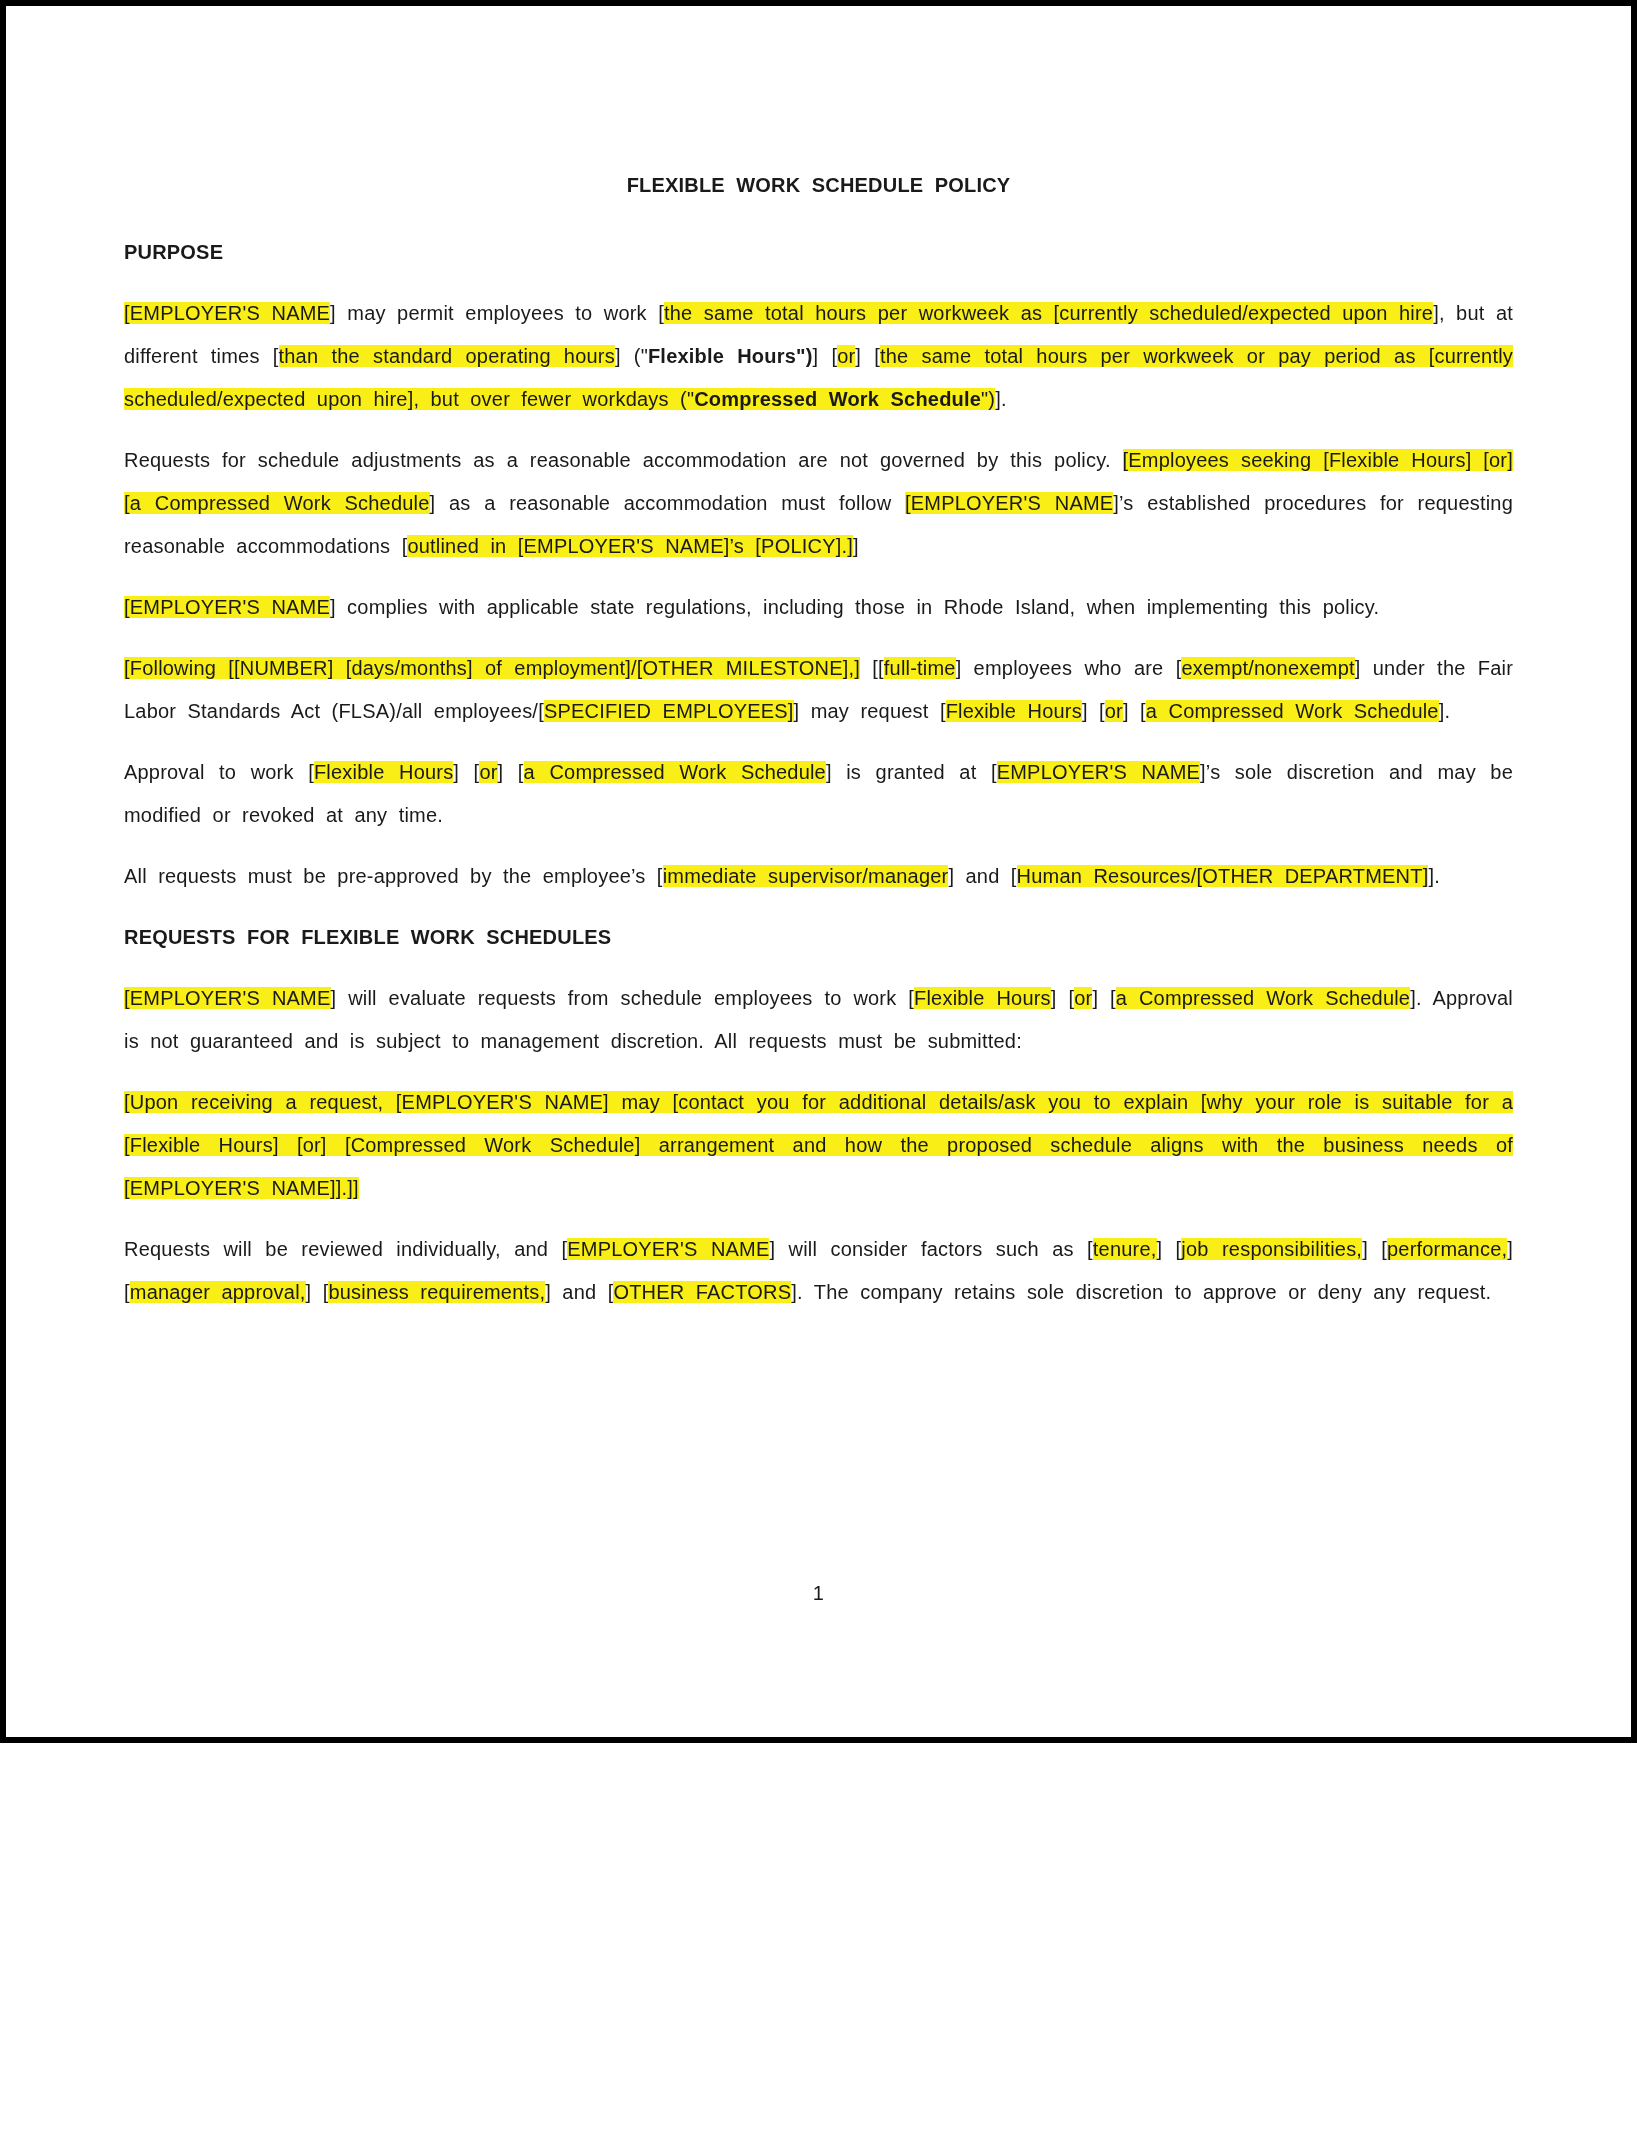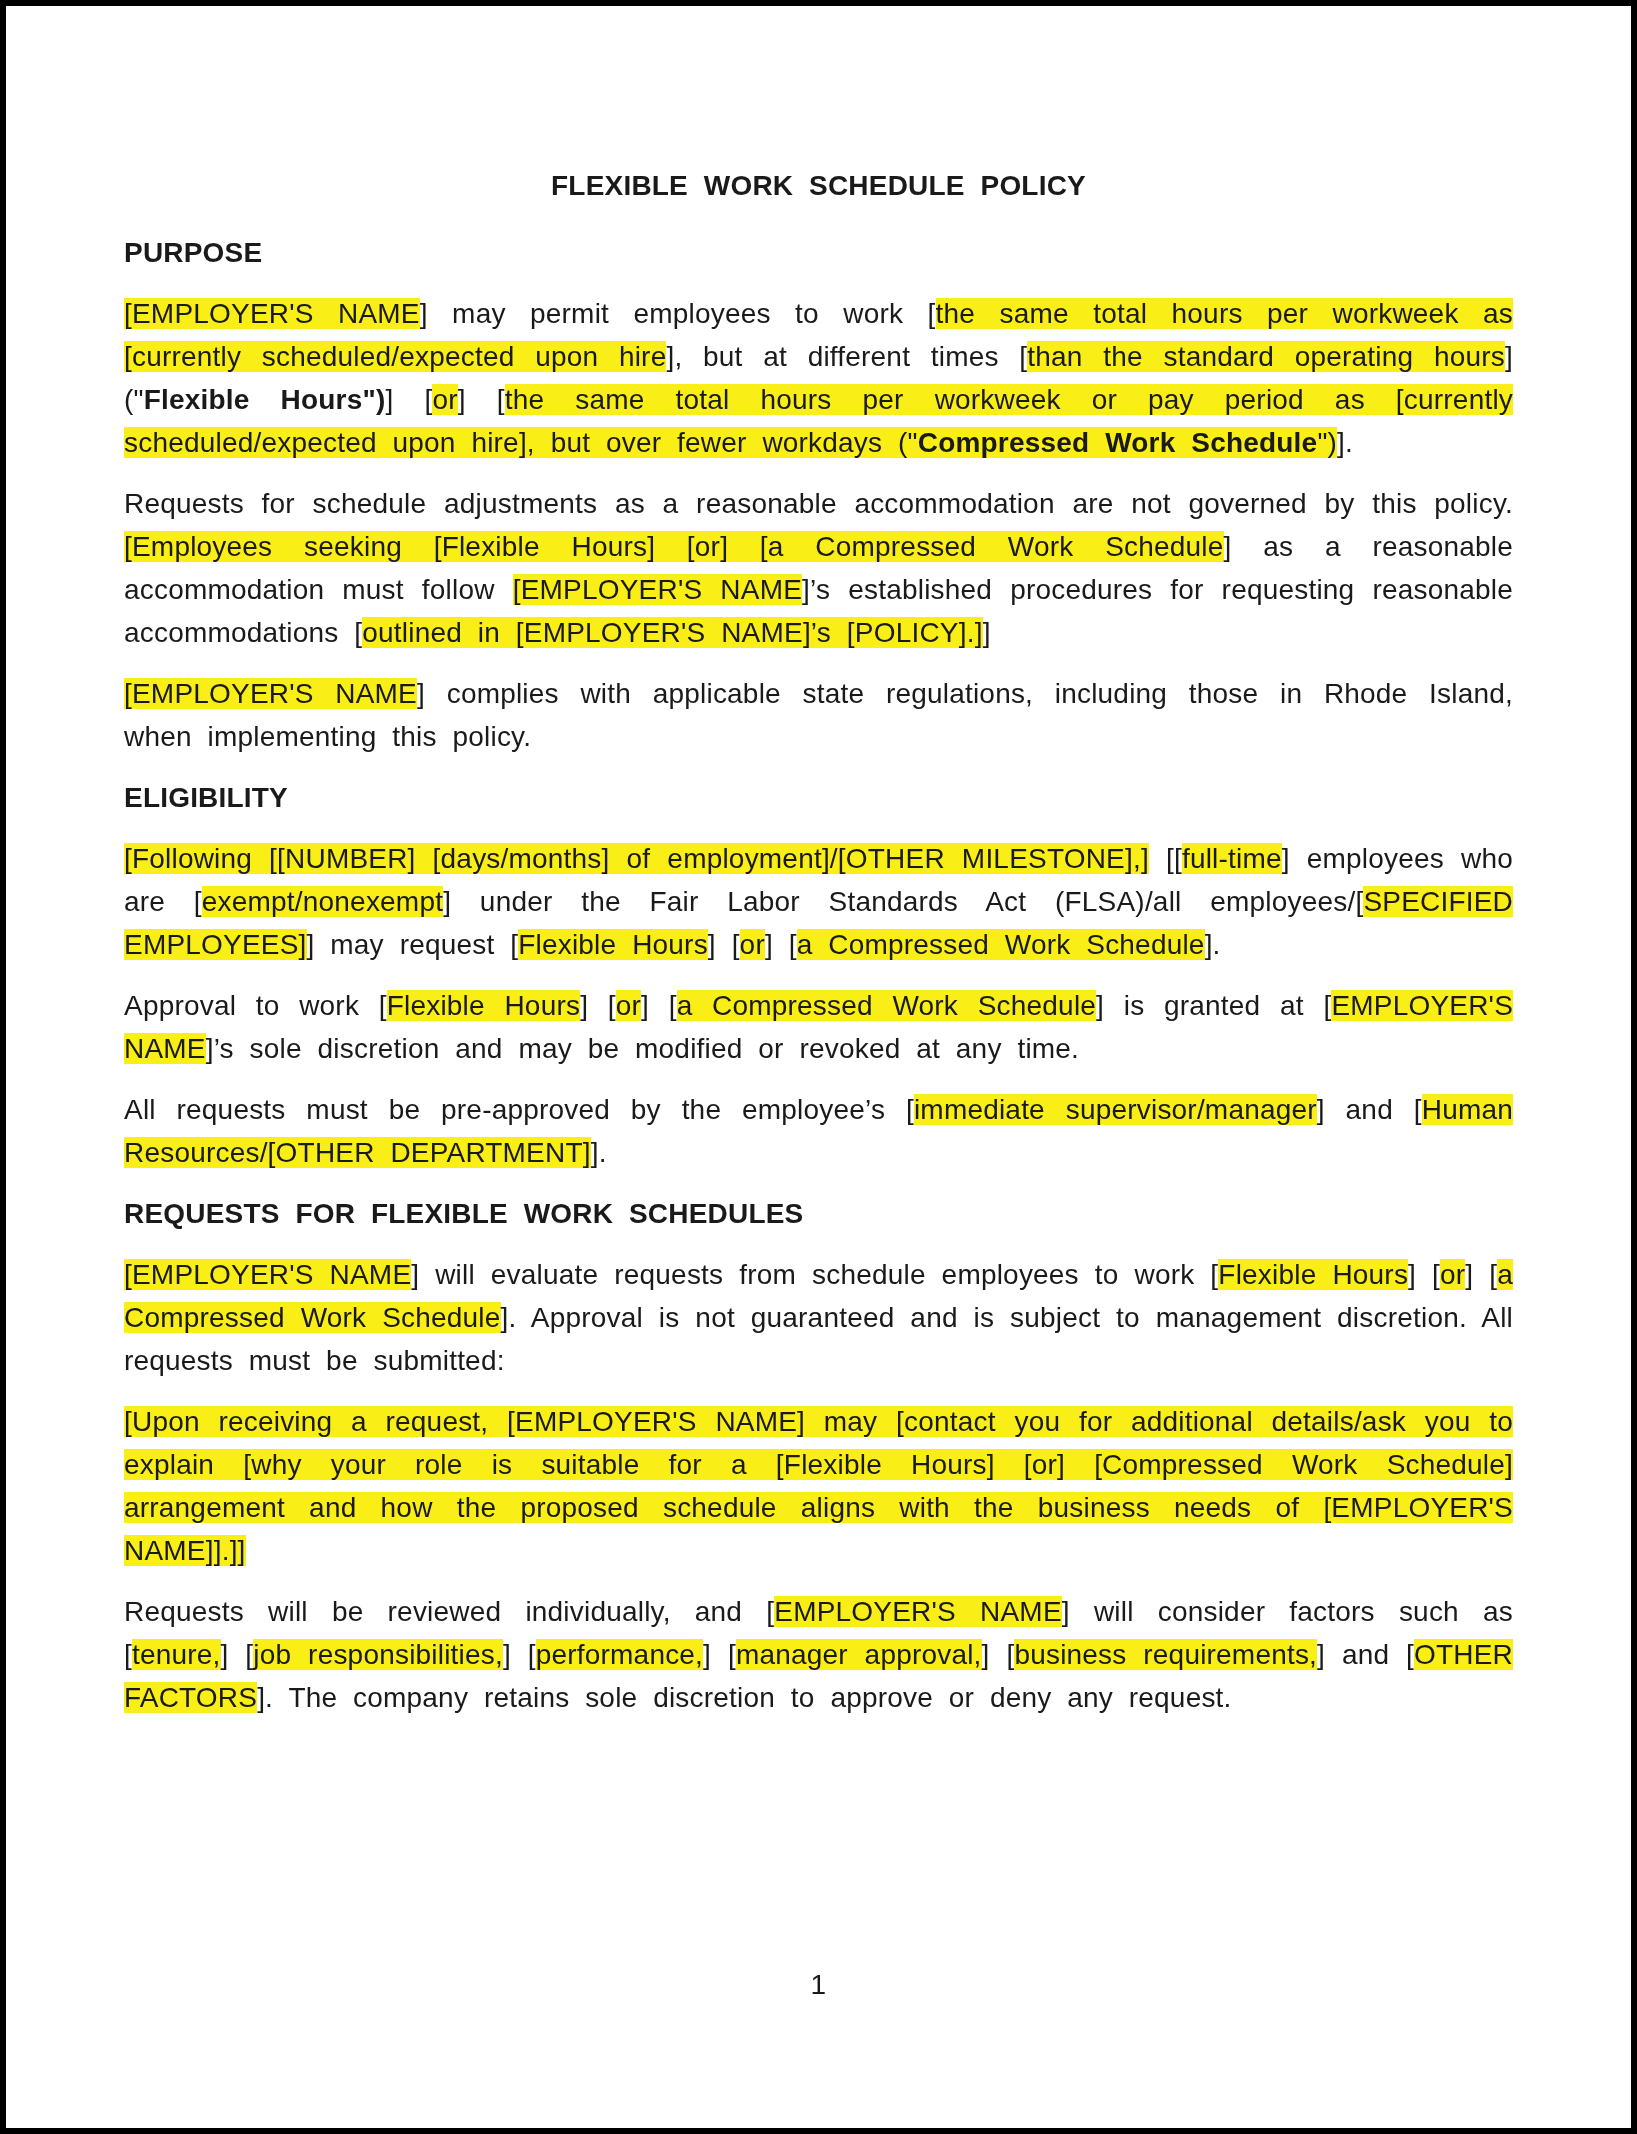--- a/index.html
+++ b/index.html
@@ -1,26 +1,26 @@
 <!DOCTYPE html>
 <html style="--hl: #f9ee16;"><head>
 <meta charset="utf-8">
 <style>
   html, body { margin: 0; padding: 0; background: #ffffff; }
   .page {
     position: relative;
     width: 1637px;
-    height: 2134px;
+    height: 1743px;
     box-sizing: border-box;
     background: #ffffff;
     border: 6px solid #000000;
     padding: 158px 118px 0 118px;
     font-family: "Liberation Sans", sans-serif;
     color: #1a1a1a;
-    font-size: 28px;
+    font-size: 20px;
     line-height: 43px;
     letter-spacing: 0.2px;
     word-spacing: 0.28em;
   }
   .doc-title {
     text-align: center;
     font-weight: 700;
     margin: 0 0 24px 0;
   }
   .heading {
@@ -60,21 +60,20 @@
 </head>
 <body>
 
 <div class="page" style="color: rgb(26, 26, 26); border-color: rgb(0, 0, 0);">
   <div class="doc-title">FLEXIBLE WORK SCHEDULE POLICY</div>
   <div id="doc-body">
       <div class="heading">PURPOSE</div>
       <p class="para"><span class="hl">[EMPLOYER'S NAME</span><span>] may permit employees to work [</span><span class="hl">the same total hours per workweek as [currently scheduled/expected upon hire</span><span>], but at different times [</span><span class="hl">than the standard operating hours</span><span>] ("</span><span class="b">Flexible Hours")</span><span>] [</span><span class="hl">or</span><span>] [</span><span class="hl">the same total hours per workweek or pay period as [currently scheduled/expected upon hire], but over fewer workdays ("</span><span class="hl b">Compressed Work Schedule</span><span class="hl">")</span><span>].</span></p>
       <p class="para"><span>Requests for schedule adjustments as a reasonable accommodation are not governed by this policy. </span><span class="hl">[Employees seeking [Flexible Hours] [or] [a Compressed Work Schedule</span><span>] as a reasonable accommodation must follow </span><span class="hl">[EMPLOYER'S NAME</span><span>]’s established procedures for requesting reasonable accommodations [</span><span class="hl">outlined in [EMPLOYER'S NAME]’s [POLICY].]</span><span>]</span></p>
       <p class="para"><span class="hl">[EMPLOYER'S NAME</span><span>] complies with applicable state regulations, including those in Rhode Island, when implementing this policy.</span></p>
-      <div class="heading">ELIGIBILITY</div>
       <p class="para"><span class="hl">[Following [[NUMBER] [days/months] of employment]/[OTHER MILESTONE],]</span><span> [[</span><span class="hl">full-time</span><span>] employees who are [</span><span class="hl">exempt/nonexempt</span><span>] under the Fair Labor Standards Act (FLSA)/all employees/[</span><span class="hl">SPECIFIED EMPLOYEES]</span><span>] may request [</span><span class="hl">Flexible Hours</span><span>] [</span><span class="hl">or</span><span>] [</span><span class="hl">a Compressed Work Schedule</span><span>].</span></p>
       <p class="para"><span>Approval to work [</span><span class="hl">Flexible Hours</span><span>] [</span><span class="hl">or</span><span>] [</span><span class="hl">a Compressed Work Schedule</span><span>] is granted at [</span><span class="hl">EMPLOYER'S NAME</span><span>]’s sole discretion and may be modified or revoked at any time.</span></p>
       <p class="para"><span>All requests must be pre-approved by the employee’s [</span><span class="hl">immediate supervisor/manager</span><span>] and [</span><span class="hl">Human Resources/[OTHER DEPARTMENT]</span><span>].</span></p>
       <div class="heading">REQUESTS FOR FLEXIBLE WORK SCHEDULES</div>
       <p class="para"><span class="hl">[EMPLOYER'S NAME</span><span>] will evaluate requests from schedule employees to work [</span><span class="hl">Flexible Hours</span><span>] [</span><span class="hl">or</span><span>] [</span><span class="hl">a Compressed Work Schedule</span><span>]. Approval is not guaranteed and is subject to management discretion. All requests must be submitted:</span></p>
       <p class="para"><span class="hl">[Upon receiving a request, [EMPLOYER'S NAME] may [contact you for additional details/ask you to explain [why your role is suitable for a [Flexible Hours] [or] [Compressed Work Schedule] arrangement and how the proposed schedule aligns with the business needs of [EMPLOYER'S NAME]].]]</span></p>
       <p class="para"><span>Requests will be reviewed individually, and [</span><span class="hl">EMPLOYER'S NAME</span><span>] will consider factors such as [</span><span class="hl">tenure,</span><span>] [</span><span class="hl">job responsibilities,</span><span>] [</span><span class="hl">performance,</span><span>] [</span><span class="hl">manager approval,</span><span>] [</span><span class="hl">business requirements,</span><span>] and [</span><span class="hl">OTHER FACTORS</span><span>]. The company retains sole discretion to approve or deny any request.</span></p>
     </div>
   <div class="page-number">1</div>
 </div>

